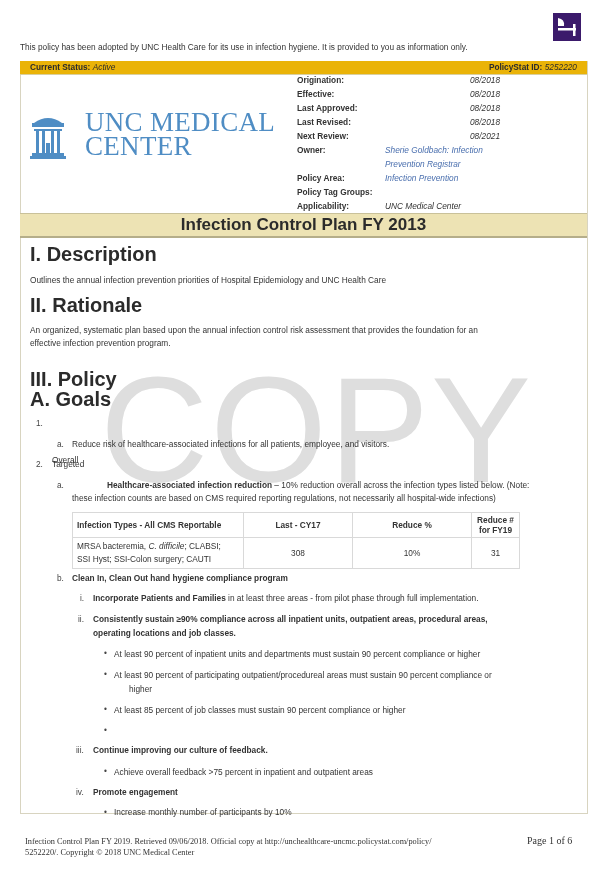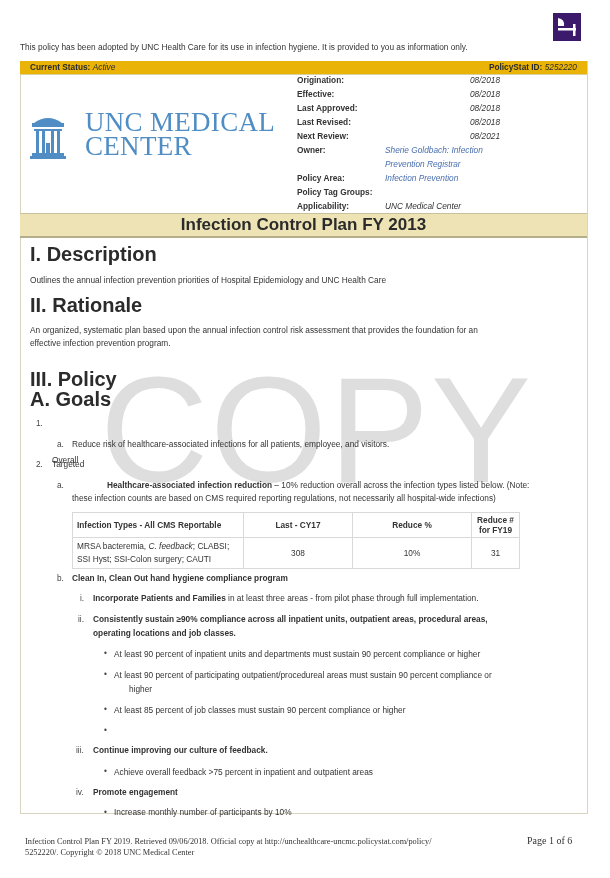--- a/index.html
+++ b/index.html
@@ -180,21 +180,21 @@
       <tr>
         <th style="width:162px;">Infection Types - All CMS Reportable</th>
         <th style="width:100px;">Last - CY17</th>
         <th style="width:110px;">Reduce %</th>
         <th>Reduce # for FY19</th>
       </tr>
     </thead>
     <tbody>
       <tr>
         <td>
-          <span>MRSA bacteremia, </span><span class="i">C. feedback</span><span>; CLABSI;</span><br>
+          <span>MRSA bacteremia, </span><span class="i">C. difficile</span><span>; CLABSI;</span><br>
           <span>SSI Hyst; SSI-Colon surgery; CAUTI</span>
         </td>
         <td>308</td>
         <td>10%</td>
         <td>31</td>
       </tr>
     </tbody>
   </table>
 
   <div class="marker" style="left:57px; top:573px;">b.</div>

